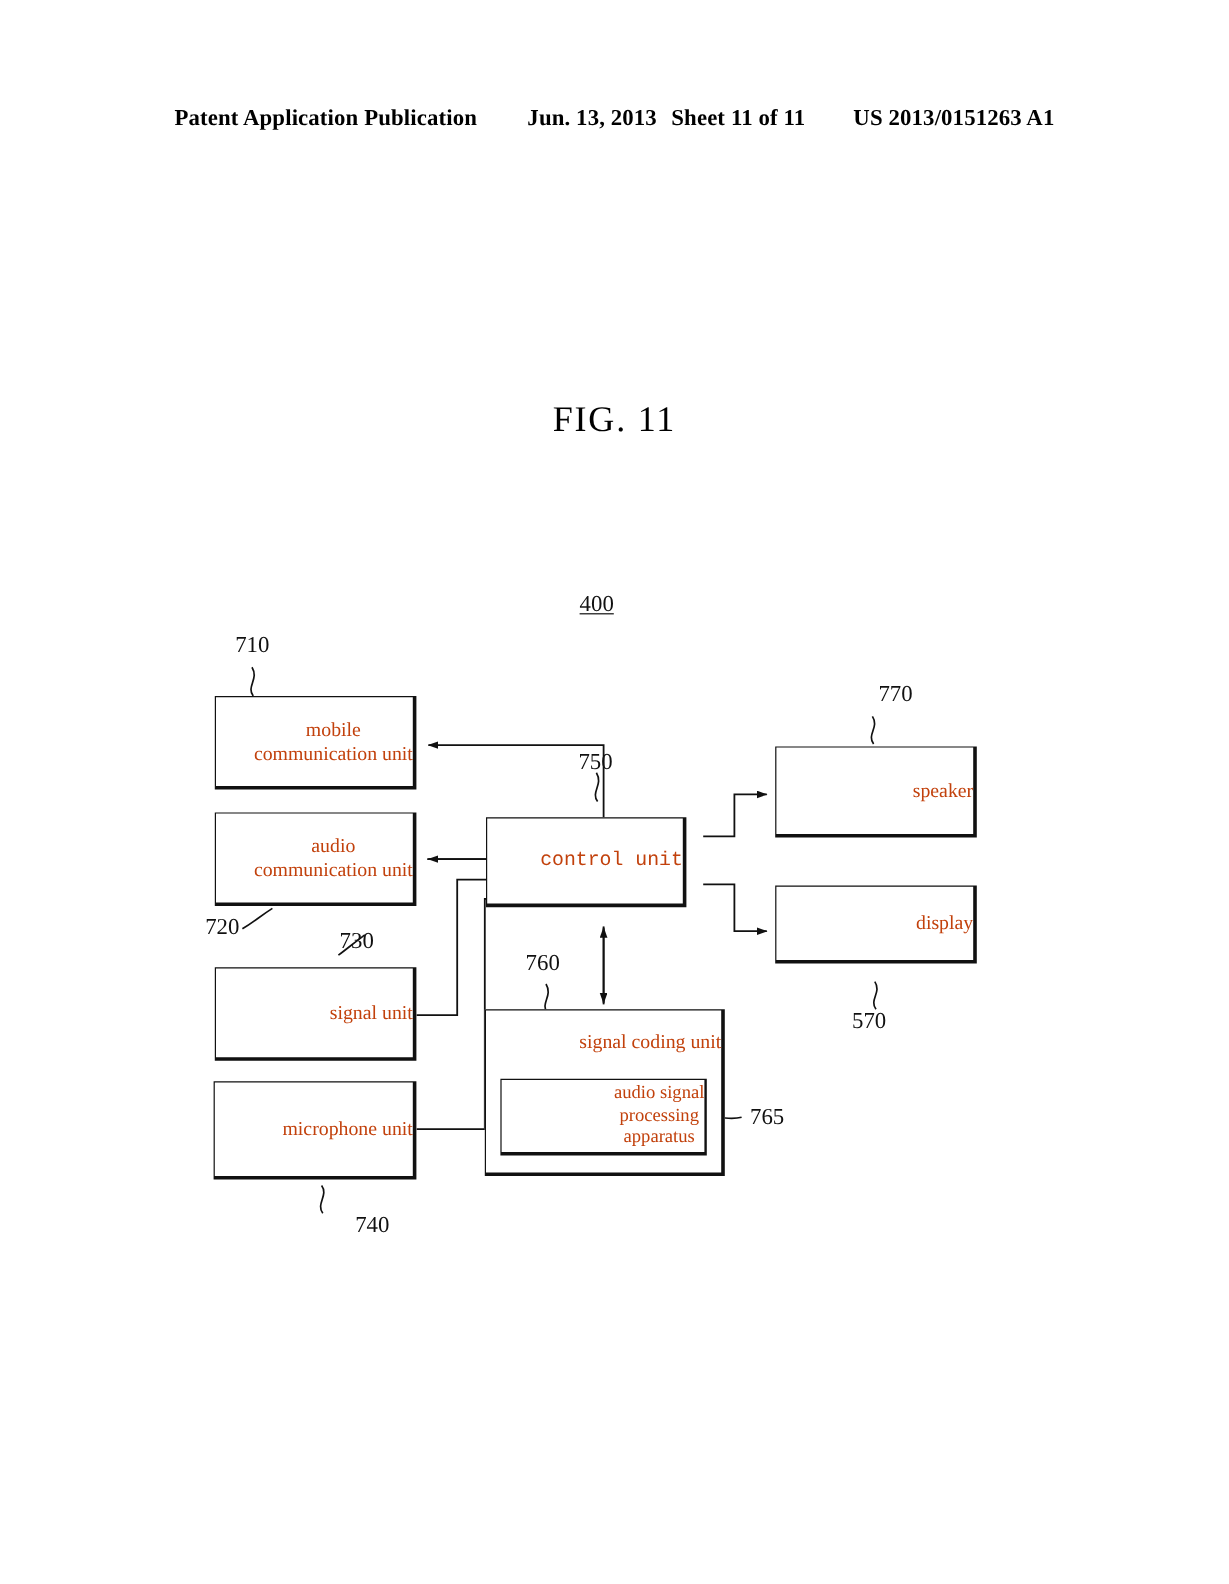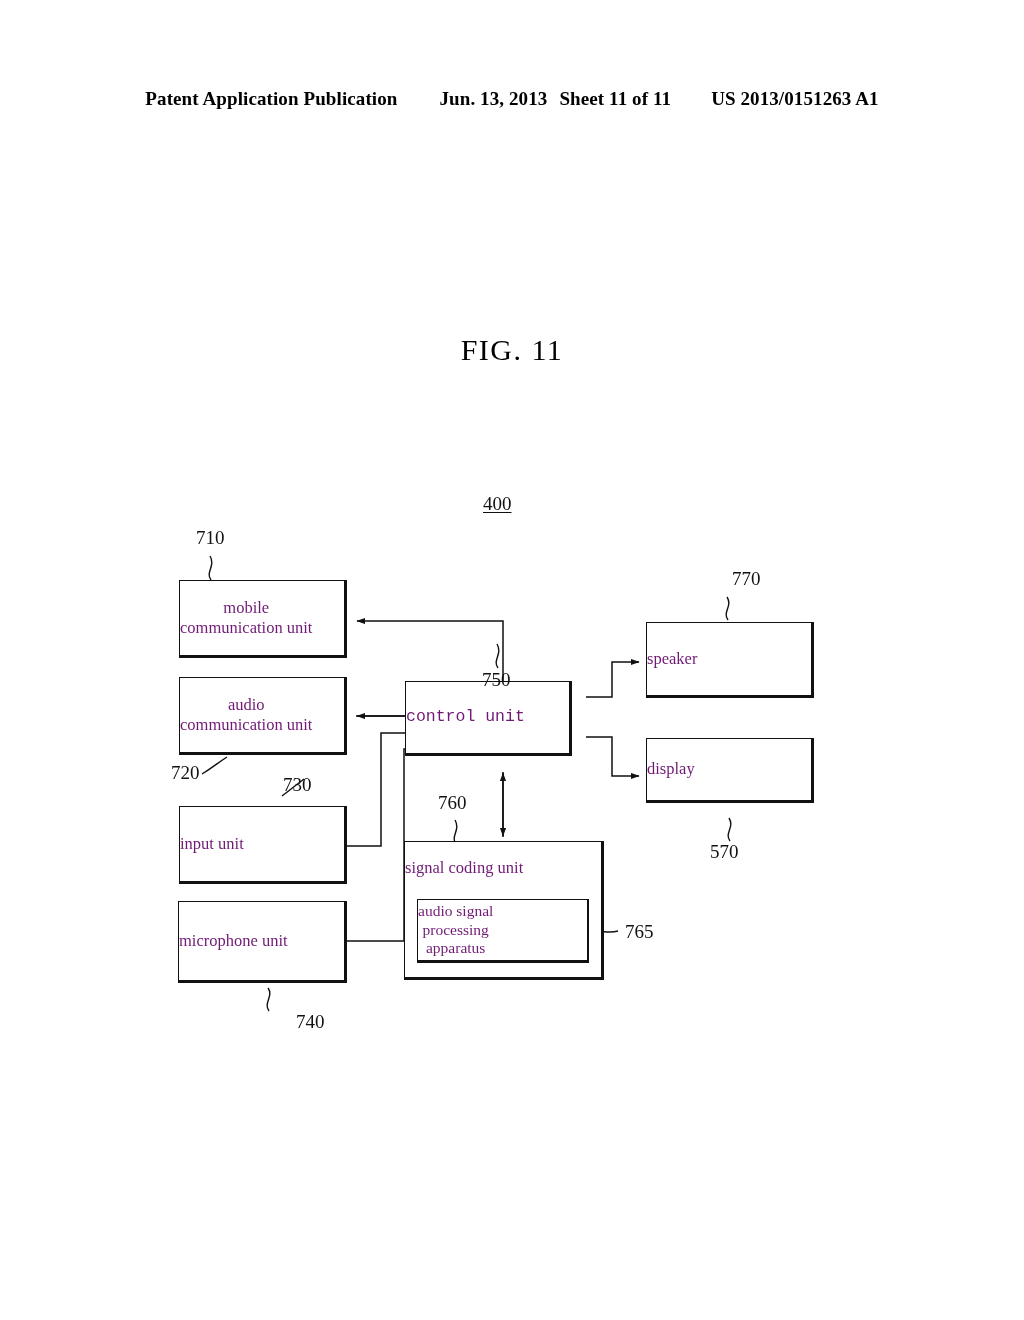--- a/index.html
+++ b/index.html
@@ -61,26 +61,26 @@
   
   .blk {
     position: absolute;
     box-sizing: border-box;
     border: 1.6px solid #111;
     border-right-width: 3px;
     border-bottom-width: 3.4px;
     background: #ffffff;
     display: flex;
     align-items: center;
-    justify-content: flex-start;
+    justify-content: flex-end;
     text-align: center;
     font-family: "Liberation Serif", serif;
     font-size: 16.5px;
     line-height: 1.22;
-    color: #701a75;
+    color: #c2410c;
   }
   .blk.inner {
     border-right-width: 2.4px;
     border-bottom-width: 3px;
   }
 
   
   .ref {
     position: absolute;
     font-family: "Liberation Serif", serif;
@@ -179,21 +179,21 @@
   </div>
 
   <div class="blk" style="left:179px; top:677px; width:168px; height:78px;">
     <span>
       <span>audio</span><br>
       <span>communication unit</span>
     </span>
   </div>
 
   <div class="blk" style="left:179px; top:806px; width:168px; height:78px;">
-    <span>input unit</span>
+    <span>signal unit</span>
   </div>
 
   <div class="blk" style="left:178px; top:901px; width:169px; height:82px;">
     <span>microphone unit</span>
   </div>
 
   <div class="blk" style="left:405px; top:681px; width:167px; height:75px;font-family:Liberation Mono, monospace;">
     <span>control unit</span>
   </div>
 
@@ -218,18 +218,18 @@
   </div>
 
 </div>
 
 <div>
   <div class="ref underline" style="left:483px; top:493px;">400</div>
   <div class="ref" style="left:196px; top:527px;">710</div>
   <div class="ref" style="left:171px; top:762px;">720</div>
   <div class="ref" style="left:283px; top:774px;">730</div>
   <div class="ref" style="left:254px; top:1011px;margin-left:42px;">740</div>
-  <div class="ref" style="left:482px; top:625px;margin-top:44px;">750</div>
+  <div class="ref" style="left:482px; top:625px;">750</div>
   <div class="ref" style="left:438px; top:792px;text-align:right;">760</div>
   <div class="ref" style="left:625px; top:921px;">765</div>
   <div class="ref" style="left:708px; top:568px;margin-left:24px;">770</div>
   <div class="ref" style="left:710px; top:841px;">570</div>
 </div>
 
 </body></html>

